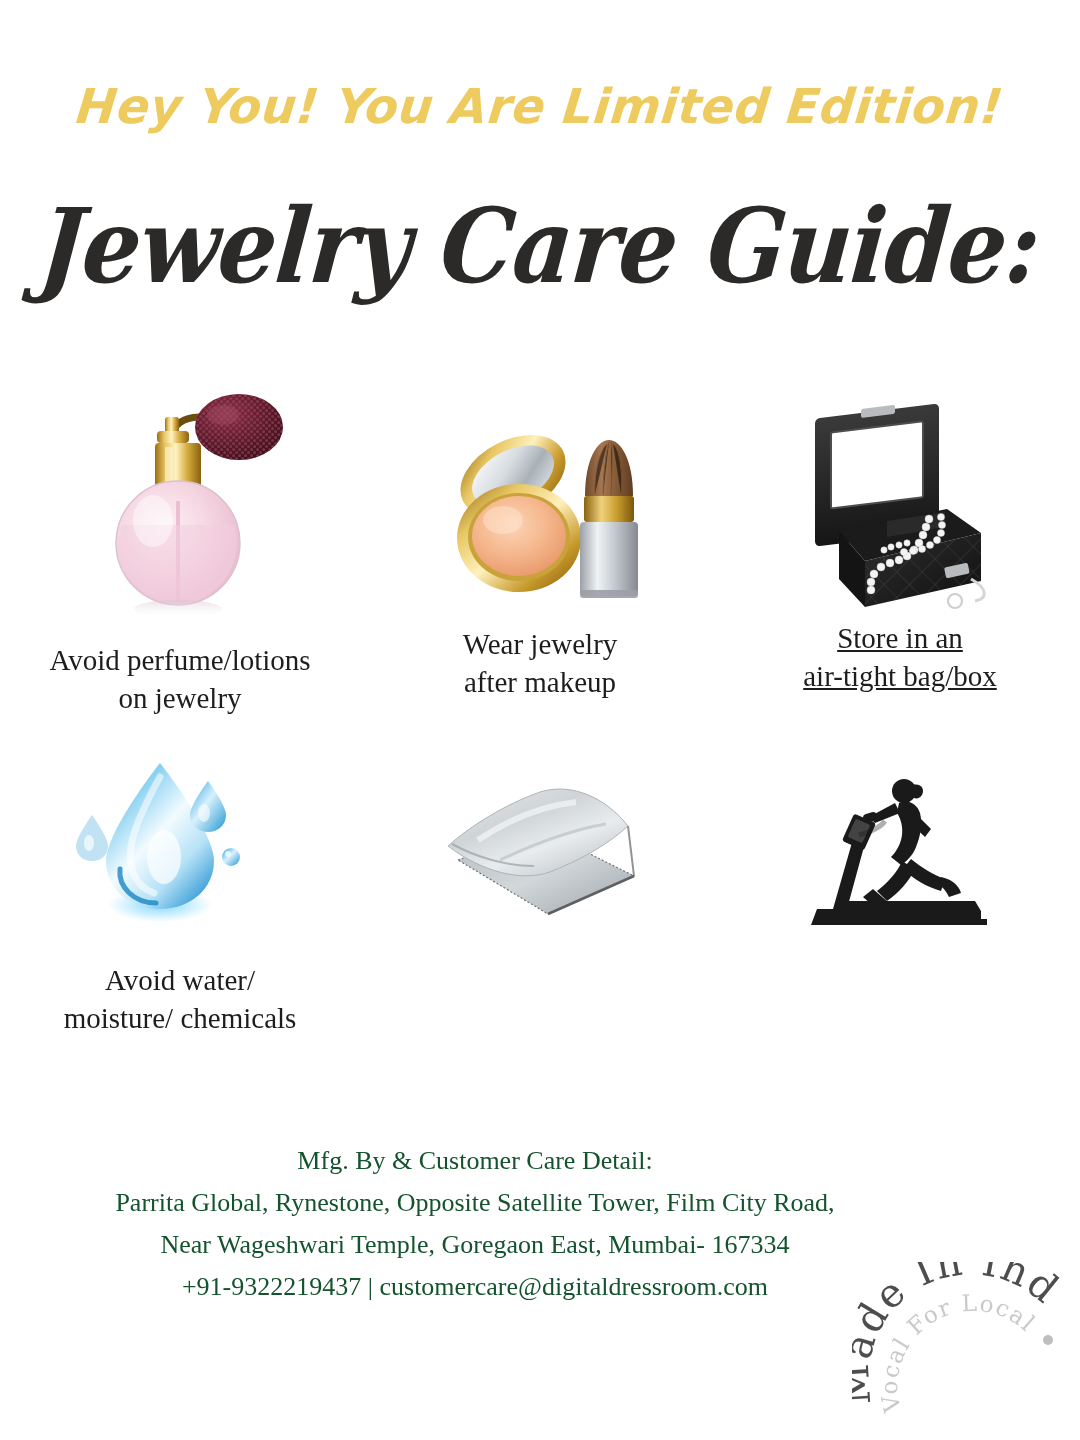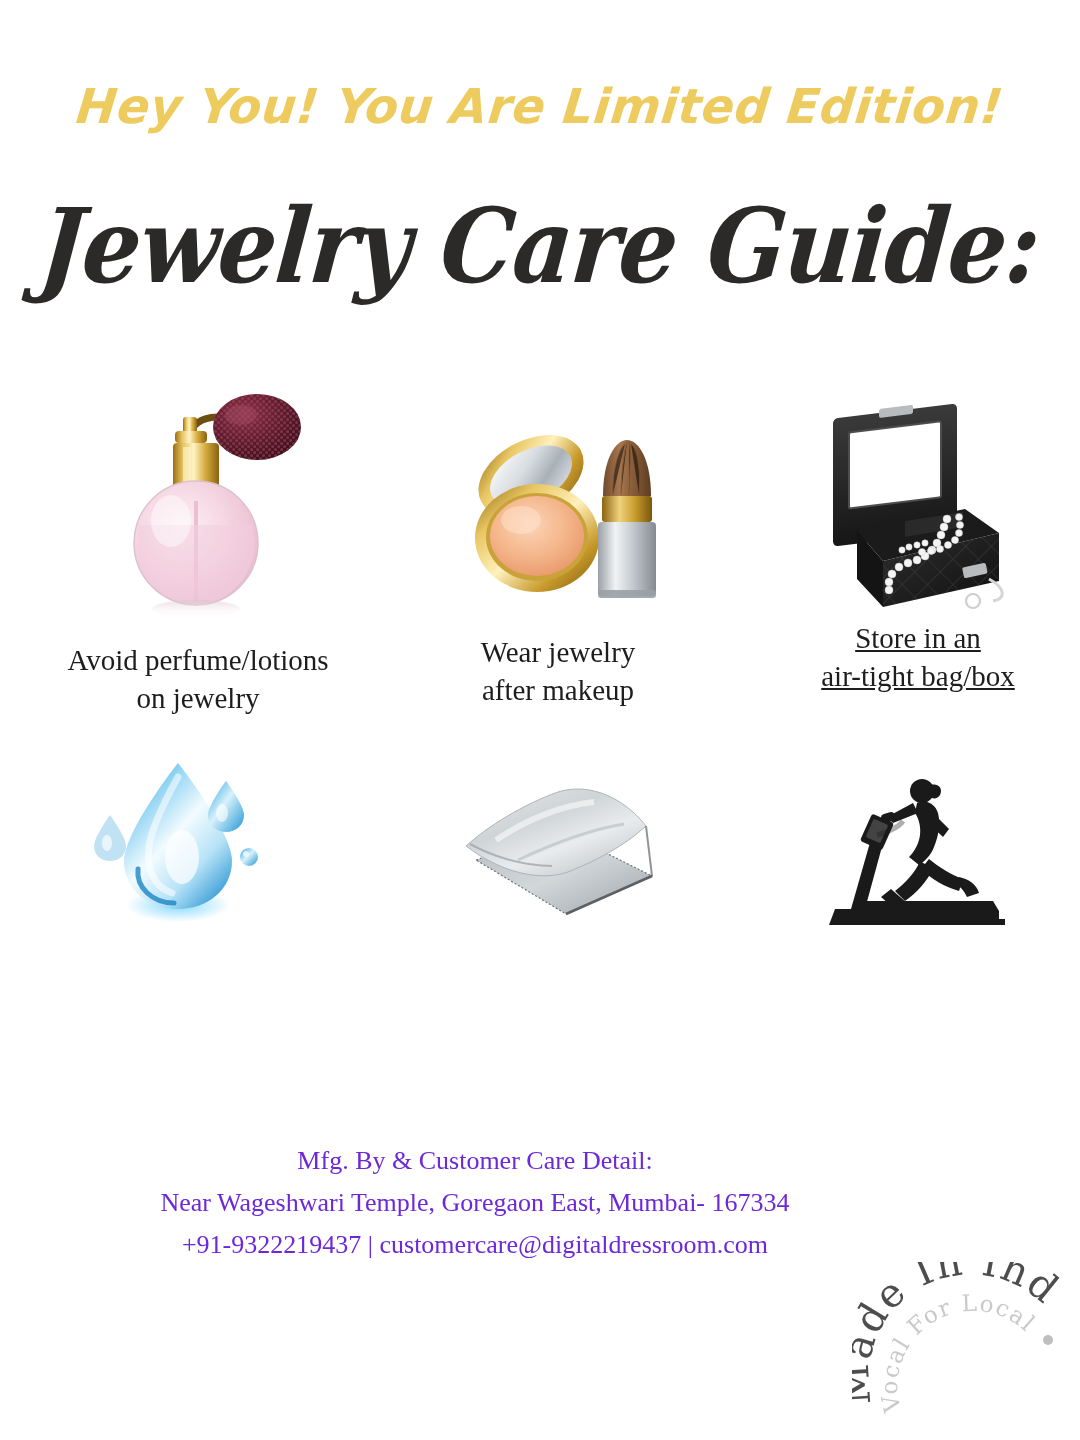--- a/index.html
+++ b/index.html
@@ -27,50 +27,50 @@
     position:absolute; left:0; top:192px; width:1080px;
     text-align:center;
     font-family:"DejaVu Serif", serif;
     font-style:italic; font-weight:bold;
     font-size:92px; letter-spacing:-1px;
     color:#2b2a28;
     transform:skewX(-5deg) scaleY(1.12);
   }
 
   
-  .grid { position:absolute; left:0; top:368px; width:864px;padding-left:18px; }
+  .grid { position:absolute; left:0; top:368px; width:864px; }
   .row { display:flex; width:1080px; }
   .cell { width:360px; display:flex; flex-direction:column; align-items:center; }
   .row1 .cell { height:380px; }
   .row2 .cell { height:340px; }
 
   .icon-wrap { display:flex; align-items:flex-end; justify-content:center; }
   .row1 .icon-wrap { height:250px; }
   .row2 .icon-wrap { height:190px; }
 
   .caption {
     text-align:center;
     font-size:29px;
     line-height:1.30;
     color:#1d1d1d;
     white-space:pre-line;
     margin-top:auto;
     padding-bottom:4px;
   }
   .cell-c1 .caption { margin-top:24px; }
-  .cell-c2 .caption { margin-top:16px; }
+  .cell-c2 .caption { margin-top:8px; }
   .cell-c3 .caption { margin-top:2px;text-decoration:underline; }
 
   
   .footer {
     position:absolute; left:0; top:1140px; width:950px;
     text-align:center;
     font-size:26px;
     line-height:1.62;
-    color:#6d28d9;
+    color:#14532d;
   }
   .footer div { white-space:nowrap; }
 
   
   .badge {
     position:absolute; left:852px; top:1262px;
     width:230px; height:230px;
     opacity:0.98;
   }
 </style>
@@ -316,20 +316,22 @@
             <path d="M140 28 C140 28 158 52 158 62 C158 72 150 79 140 79 C130 79 122 72 122 62 C122 52 140 28 140 28 Z" fill="url(#smallG)"></path>
             <ellipse cx="136" cy="60" rx="6" ry="9" fill="#ffffff" opacity="0.6"></ellipse>
 
             <path d="M24 62 C24 62 40 84 40 93 C40 102 33 108 24 108 C15 108 8 102 8 93 C8 84 24 62 24 62 Z" fill="#bcdff2" opacity="0.92"></path>
             <ellipse cx="21" cy="90" rx="5" ry="8" fill="#ffffff" opacity="0.65"></ellipse>
 
             <circle cx="163" cy="104" r="9" fill="url(#smallG)"></circle>
             <circle cx="160" cy="101" r="3" fill="#ffffff" opacity="0.7"></circle>
           </svg>
         </div>
+        <div class="caption">Avoid water/
+moisture/ chemicals</div>
       </div>
 
       <div class="cell cell-c2">
         <div class="icon-wrap">
           <svg width="220" height="170" viewBox="0 0 220 170">
             <defs>
               <linearGradient id="clothTop" x1="0.1" y1="0" x2="0.9" y2="1">
                 <stop offset="0%" stop-color="#e3e6e8"></stop>
                 <stop offset="35%" stop-color="#cfd4d7"></stop>
                 <stop offset="62%" stop-color="#e9ecee"></stop>
@@ -390,20 +392,21 @@
               <path d="M56 62 C70 58 78 54 82 48" stroke="#1a1a1a" stroke-width="5" fill="none" opacity="0.35"></path>
             </g>
           </svg>
         </div>
       </div>
     </div>
   </div>
 
   <div class="footer">
     <div>Mfg. By &amp; Customer Care Detail:</div>
+    <div>Parrita Global, Rynestone, Opposite Satellite Tower, Film City Road,</div>
     <div>Near Wageshwari Temple, Goregaon East, Mumbai- 167334</div>
     <div>+91-9322219437 | customercare@digitaldressroom.com</div>
   </div>
 
   <div class="badge">
     <svg width="230" height="230" viewBox="0 0 230 230">
       <defs>
         <path id="outerArc" d="M 24 152 A 102 102 0 0 1 184 36"></path>
         <path id="innerArc" d="M 54 160 A 76 76 0 0 1 174 70"></path>
       </defs>

